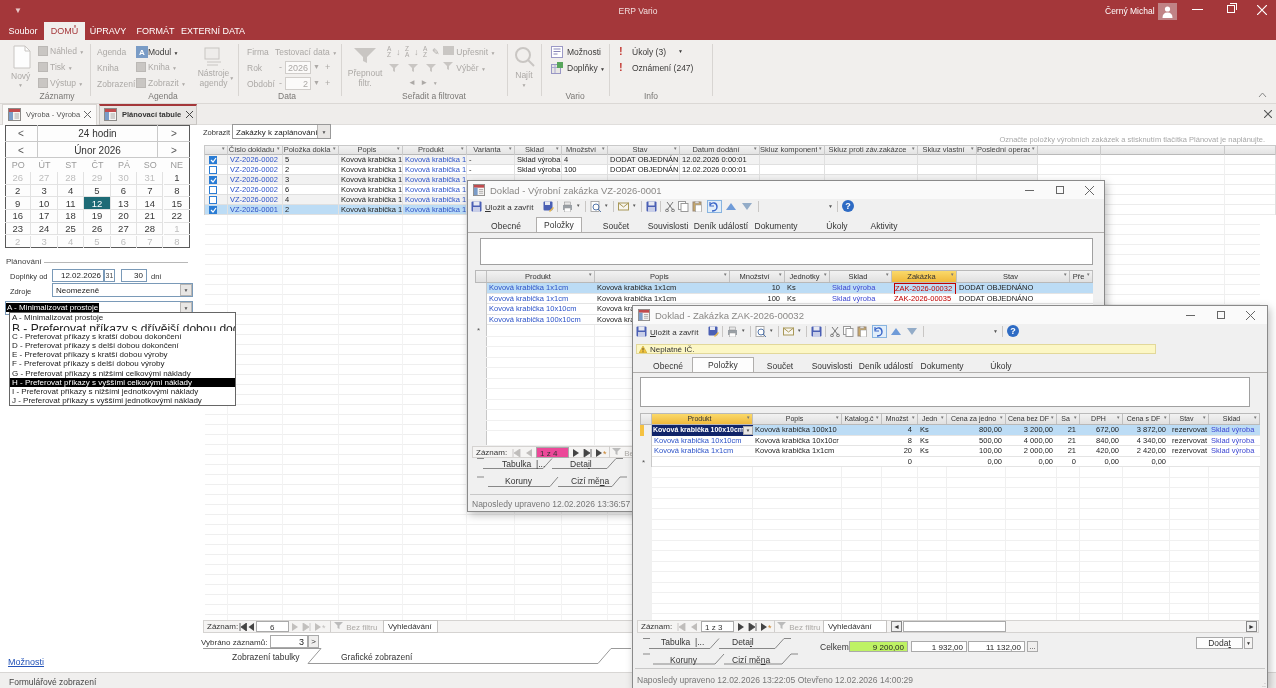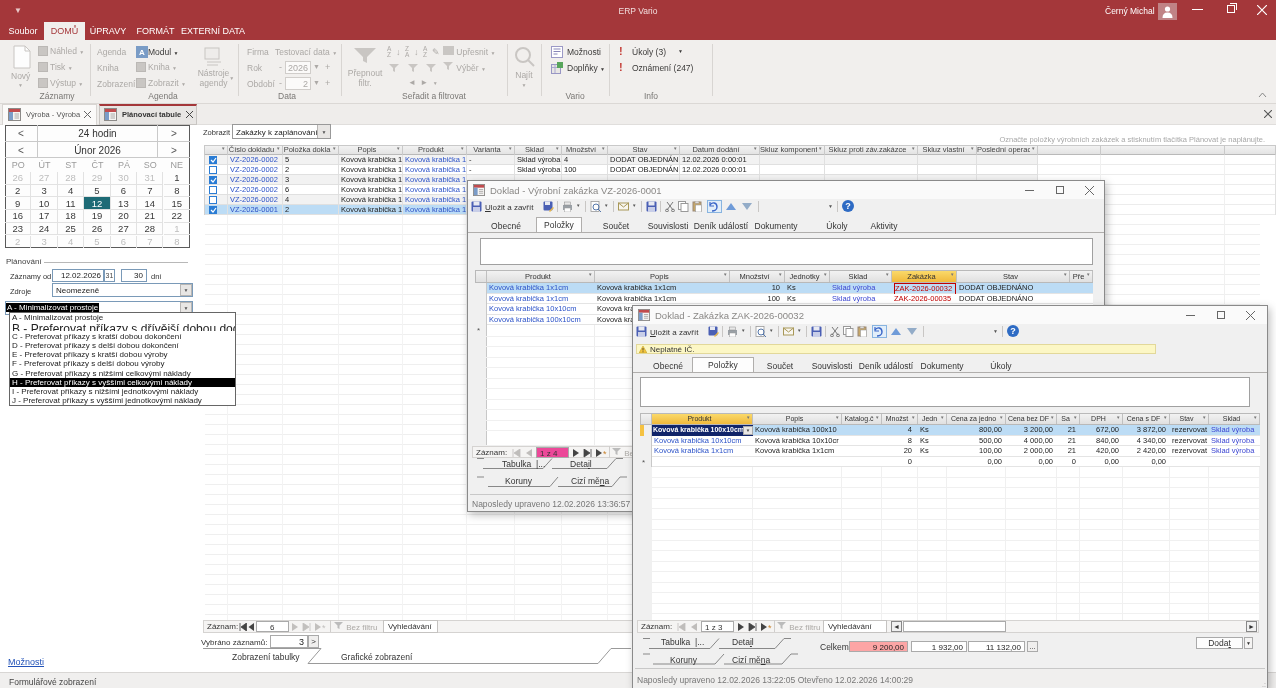--- a/index.html
+++ b/index.html
@@ -211,21 +211,21 @@
 <div class="a ctr" style="left:163.6px;top:222.8px;width:26.4px;height:12.7px;font-size:9.5px;border-bottom:1px solid #E2E2E2;color:#BDBDBD;">1</div>
 <div class="a ctr" style="left:5.0px;top:235.5px;width:26.4px;height:12.7px;font-size:9.5px;border-right:1px solid #E2E2E2;color:#BDBDBD;">2</div>
 <div class="a ctr" style="left:31.4px;top:235.5px;width:26.4px;height:12.7px;font-size:9.5px;border-right:1px solid #E2E2E2;color:#BDBDBD;">3</div>
 <div class="a ctr" style="left:57.9px;top:235.5px;width:26.4px;height:12.7px;font-size:9.5px;border-right:1px solid #E2E2E2;color:#BDBDBD;">4</div>
 <div class="a ctr" style="left:84.3px;top:235.5px;width:26.4px;height:12.7px;font-size:9.5px;border-right:1px solid #E2E2E2;color:#BDBDBD;">5</div>
 <div class="a ctr" style="left:110.7px;top:235.5px;width:26.4px;height:12.7px;font-size:9.5px;border-right:1px solid #E2E2E2;color:#BDBDBD;">6</div>
 <div class="a ctr" style="left:137.1px;top:235.5px;width:26.4px;height:12.7px;font-size:9.5px;border-right:1px solid #E2E2E2;color:#BDBDBD;">7</div>
 <div class="a ctr" style="left:163.6px;top:235.5px;width:26.4px;height:12.7px;font-size:9.5px;color:#BDBDBD;">8</div>
 <div class="a" style="left:6px;top:257px;font-size:8px;color:#444;">Plánování</div>
 <div class="a" style="left:44px;top:262px;width:144px;height:1px;background:#B8B8B8;"></div>
-<div class="a" style="left:10px;top:272px;font-size:7.5px;color:#333;">Záznamy od</div>
+<div class="a" style="left:10px;top:272px;font-size:7.5px;color:#333;">Doplňky od</div>
 <div class="a" style="left:52px;top:269px;width:52px;height:13px;border:1px solid #7A9AB8;background:#fff;font-size:8px;color:#222;text-align:right;padding:1px 2px;">12.02.2026</div>
 <div class="a ctr" style="left:104px;top:269px;width:11px;height:13px;border:1px solid #7A9AB8;background:#fff;font-size:7px;color:#444;">31</div>
 <div class="a" style="left:121px;top:269px;width:26px;height:13px;border:1px solid #7A9AB8;background:#fff;font-size:8px;color:#222;text-align:right;padding:1px 3px;">30</div>
 <div class="a" style="left:151px;top:272px;font-size:7.5px;color:#333;">dní</div>
 <div class="a" style="left:10px;top:287px;font-size:7.5px;color:#333;">Zdroje</div>
 <div class="a" style="left:52px;top:283px;width:141px;height:14px;border:1px solid #7A9AB8;background:#fff;"></div>
 <div class="a" style="left:56px;top:286px;font-size:8px;color:#222;">Neomezeně</div>
 <div class="a ctr" style="left:180px;top:284px;width:12px;height:12px;background:#E8E6E4;border:1px solid #B8B6B4;color:#555;font-size:5px;">▼</div>
 <div class="a" style="left:5px;top:301px;width:188px;height:14px;border:1px solid #7A9AB8;background:#fff;"></div>
 <div class="a" style="left:6px;top:303px;background:#000;color:#fff;font-size:8px;padding:0 1px;">A - Minimalizovat prostoje</div>
@@ -889,21 +889,21 @@
 <div class="a" style="left:823px;top:620px;width:64px;height:13px;border:1px solid #C5C3C1;background:#fff;font-size:8px;color:#333;padding:1px 4px;z-index:20;">Vyhledávání</div>
 <div class="a ctr" style="left:891px;top:621px;width:11px;height:11px;border:1px solid #888;background:#F0F0F0;font-size:7px;color:#333;z-index:20;">◄</div>
 <div class="a" style="left:903px;top:621px;width:103px;height:11px;border:1px solid #AAA;background:#fff;z-index:20;"></div>
 <div class="a ctr" style="left:1246px;top:621px;width:11px;height:11px;border:1px solid #888;background:#F0F0F0;font-size:7px;color:#333;z-index:20;">►</div>
 <svg class="a" style="left:637px;top:636px;z-index:20;" width="175" height="15">
       <path d="M6 2.5 H13 M12 12.5 H73 M73 12.5 L82 2.5 M82 12.5 H138 M138 12.5 L147 2.5 M147 2.5 H154" stroke="#888" fill="none"></path>
     </svg>
 <div class="a" style="left:661px;top:637px;font-size:8.5px;color:#333;z-index:20;">Tabulka&nbsp; |...</div>
 <div class="a" style="left:732px;top:637px;font-size:8.5px;color:#333;z-index:20;">Deta<span style="text-decoration:underline;">i</span>l</div>
 <div class="a" style="left:820px;top:642px;font-size:8.5px;color:#333;z-index:20;">Celkem</div>
-<div class="a" style="left:849px;top:641px;width:59px;height:11px;border:1px solid #AAA;background:#fca5a5;font-size:8px;color:#222;text-align:right;padding:1px 3px;z-index:20;">9 200,00</div>
+<div class="a" style="left:849px;top:641px;width:59px;height:11px;border:1px solid #AAA;background:#bef264;font-size:8px;color:#222;text-align:right;padding:1px 3px;z-index:20;">9 200,00</div>
 <div class="a" style="left:911px;top:641px;width:56px;height:11px;border:1px solid #AAA;background:#fff;font-size:8px;color:#222;text-align:right;padding:1px 3px;z-index:20;">1 932,00</div>
 <div class="a" style="left:968px;top:641px;width:57px;height:11px;border:1px solid #AAA;background:#fff;font-size:8px;color:#222;text-align:right;padding:1px 3px;z-index:20;">11 132,00</div>
 <div class="a ctr" style="left:1027px;top:641px;width:11px;height:11px;border:1px solid #AAA;background:#F0EFEE;font-size:8px;color:#333;z-index:20;">...</div>
 <div class="a ctr" style="left:1196px;top:637px;width:47px;height:12px;border:1px solid #AAA;background:#FDFDFD;font-size:8.5px;color:#333;z-index:20;">Doda<span style="text-decoration:underline;">t</span></div>
 <div class="a ctr" style="left:1244px;top:637px;width:9px;height:12px;border:1px solid #AAA;background:#F5F4F3;font-size:5px;color:#333;z-index:20;">▼</div>
 <svg class="a" style="left:637px;top:651px;z-index:20;" width="175" height="16">
       <path d="M6 3 H13 M16 13 H78 M78 13 L87 3 M87 13 H145 M145 13 L154 3 M154 3 H161" stroke="#888" fill="none"></path>
     </svg>
 <div class="a" style="left:670px;top:654.5px;font-size:8.5px;color:#333;z-index:20;">Koruny</div>
 <div class="a" style="left:732px;top:654.5px;font-size:8.5px;color:#333;z-index:20;">Cizí mě<span style="text-decoration:underline;">n</span>a</div>

